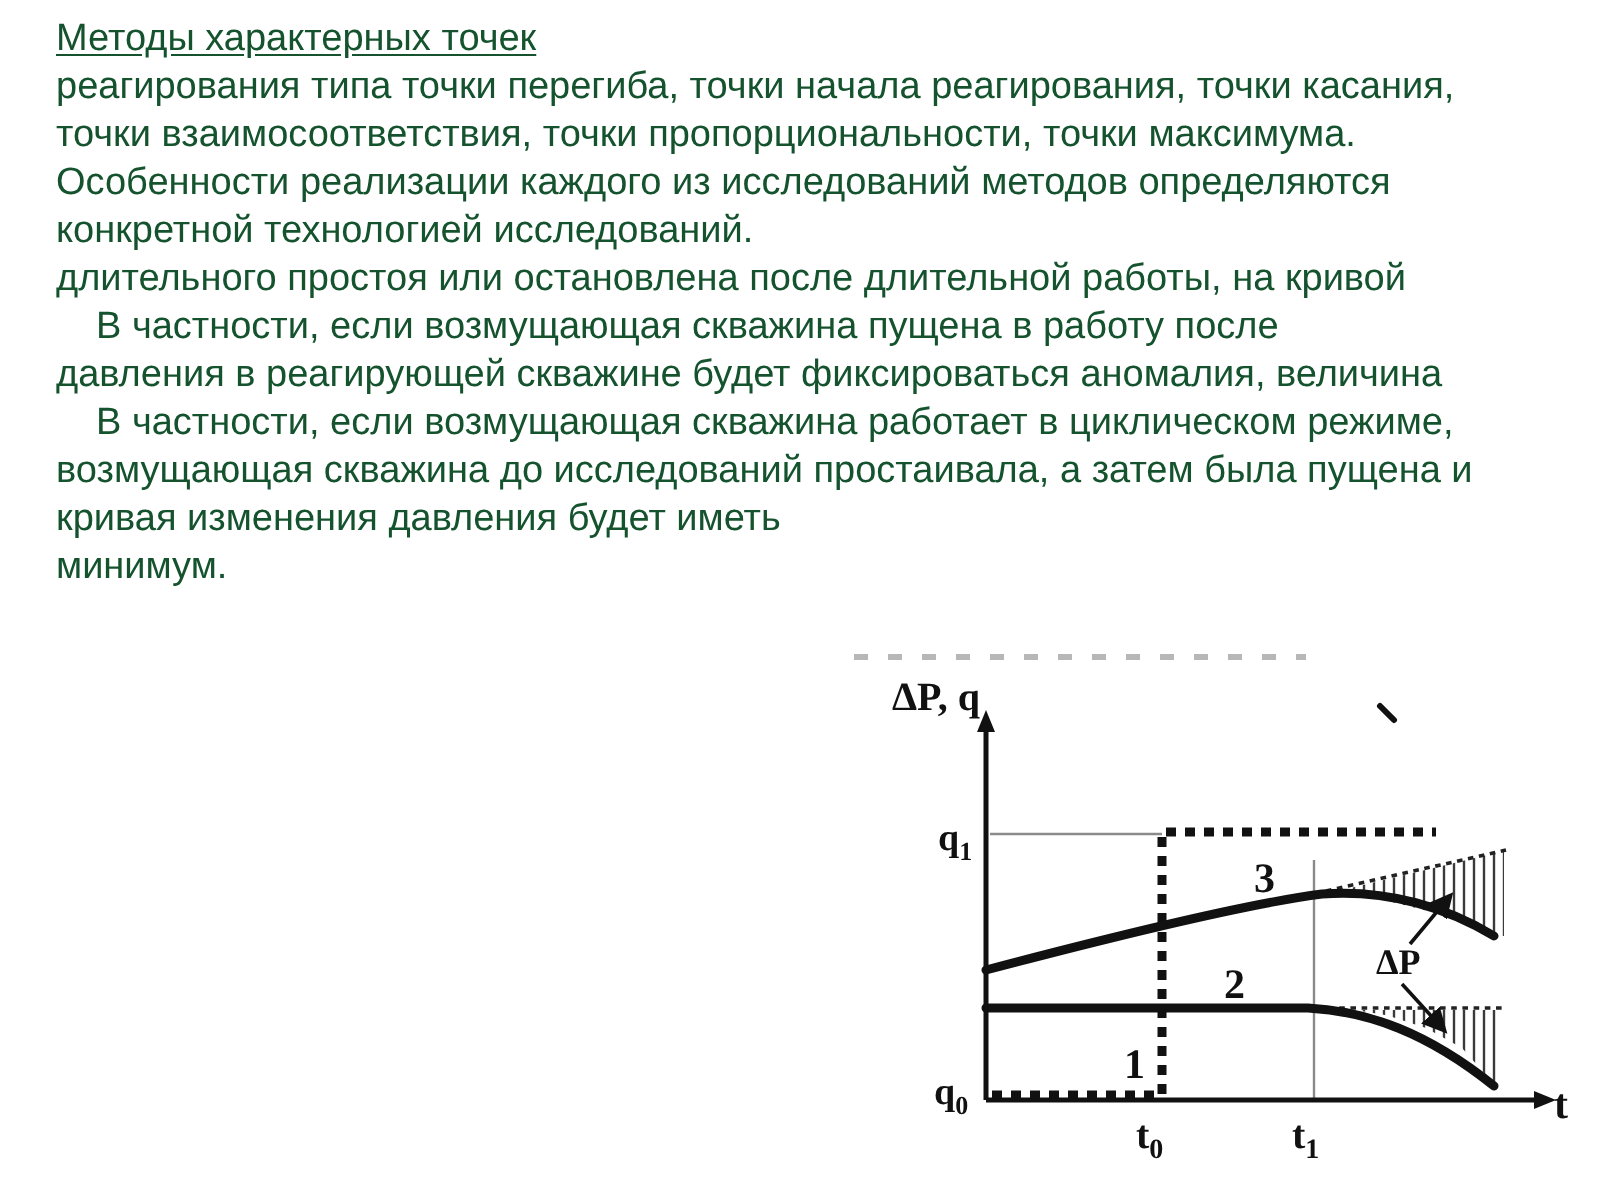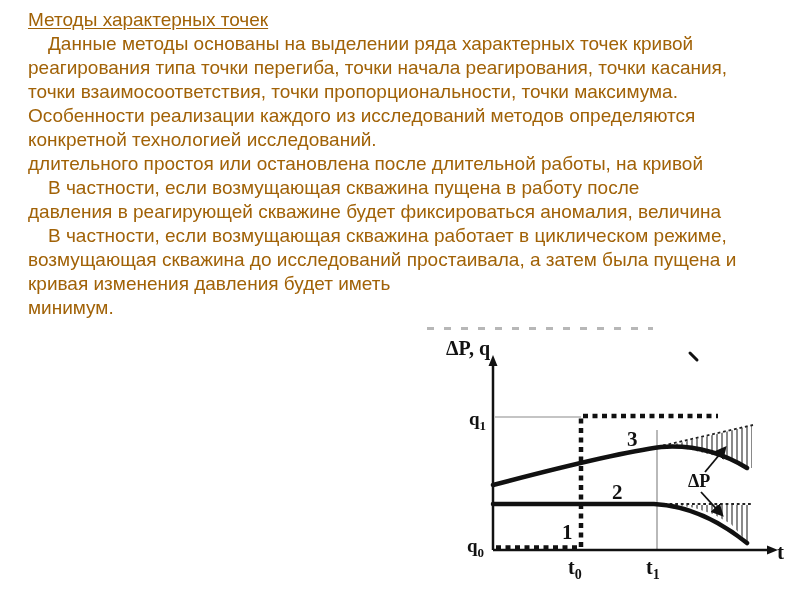--- a/index.html
+++ b/index.html
@@ -1,20 +1,20 @@
 <!DOCTYPE html>
 <html><head>
 <meta charset="utf-8">
 <style>
   html,body{margin:0;padding:0;}
   #frame{
     position:relative;width:800px;height:600px;overflow:hidden;
     background:#ffffff;
     font-family:"Liberation Sans","DejaVu Sans",sans-serif;
-    color:#a16207;
+    color:#14532d;
   }
   .textblock{position:absolute;left:28px;top:8px;width:772px;}
   .line{height:24px;line-height:24px;font-size:19px;white-space:nowrap;}
   .line.indent{padding-left:20px;}
   .title{text-decoration:underline;text-underline-offset:2px;}
   #figure{position:absolute;left:440px;top:335px;width:375px;height:265px;background:#ffffff;}
   #figure svg{display:block;width:100%;height:100%;}
   .serif-bold{font-family:"Liberation Serif","DejaVu Serif",serif;font-weight:bold;fill:#111;}
   
   .remnants{
@@ -26,21 +26,20 @@
   .speck.s1{left:652px;top:342px;}
   .speck.s2{left:708px;top:342px;width:3px;}
 </style>
 </head>
 <body>
 
 <div id="frame">
 
   <div class="textblock">
     <div class="line title">Методы характерных точек</div>
-    <div class="line indent">Данные методы основаны на выделении ряда характерных точек кривой</div>
     <div class="line">реагирования типа точки перегиба, точки начала реагирования, точки касания,</div>
     <div class="line">точки взаимосоответствия, точки пропорциональности, точки максимума.</div>
     <div class="line">Особенности реализации каждого из исследований методов определяются</div>
     <div class="line">конкретной технологией исследований.</div>
     <div class="line">длительного простоя или остановлена после длительной работы, на кривой</div>
     <div class="line indent">В частности, если возмущающая скважина пущена в работу после</div>
     <div class="line">давления в реагирующей скважине будет фиксироваться аномалия, величина</div>
     <div class="line indent">В частности, если возмущающая скважина работает в циклическом режиме,</div>
     <div class="line">возмущающая скважина до исследований простаивала, а затем была пущена и</div>
     <div class="line">кривая изменения давления будет иметь</div>

